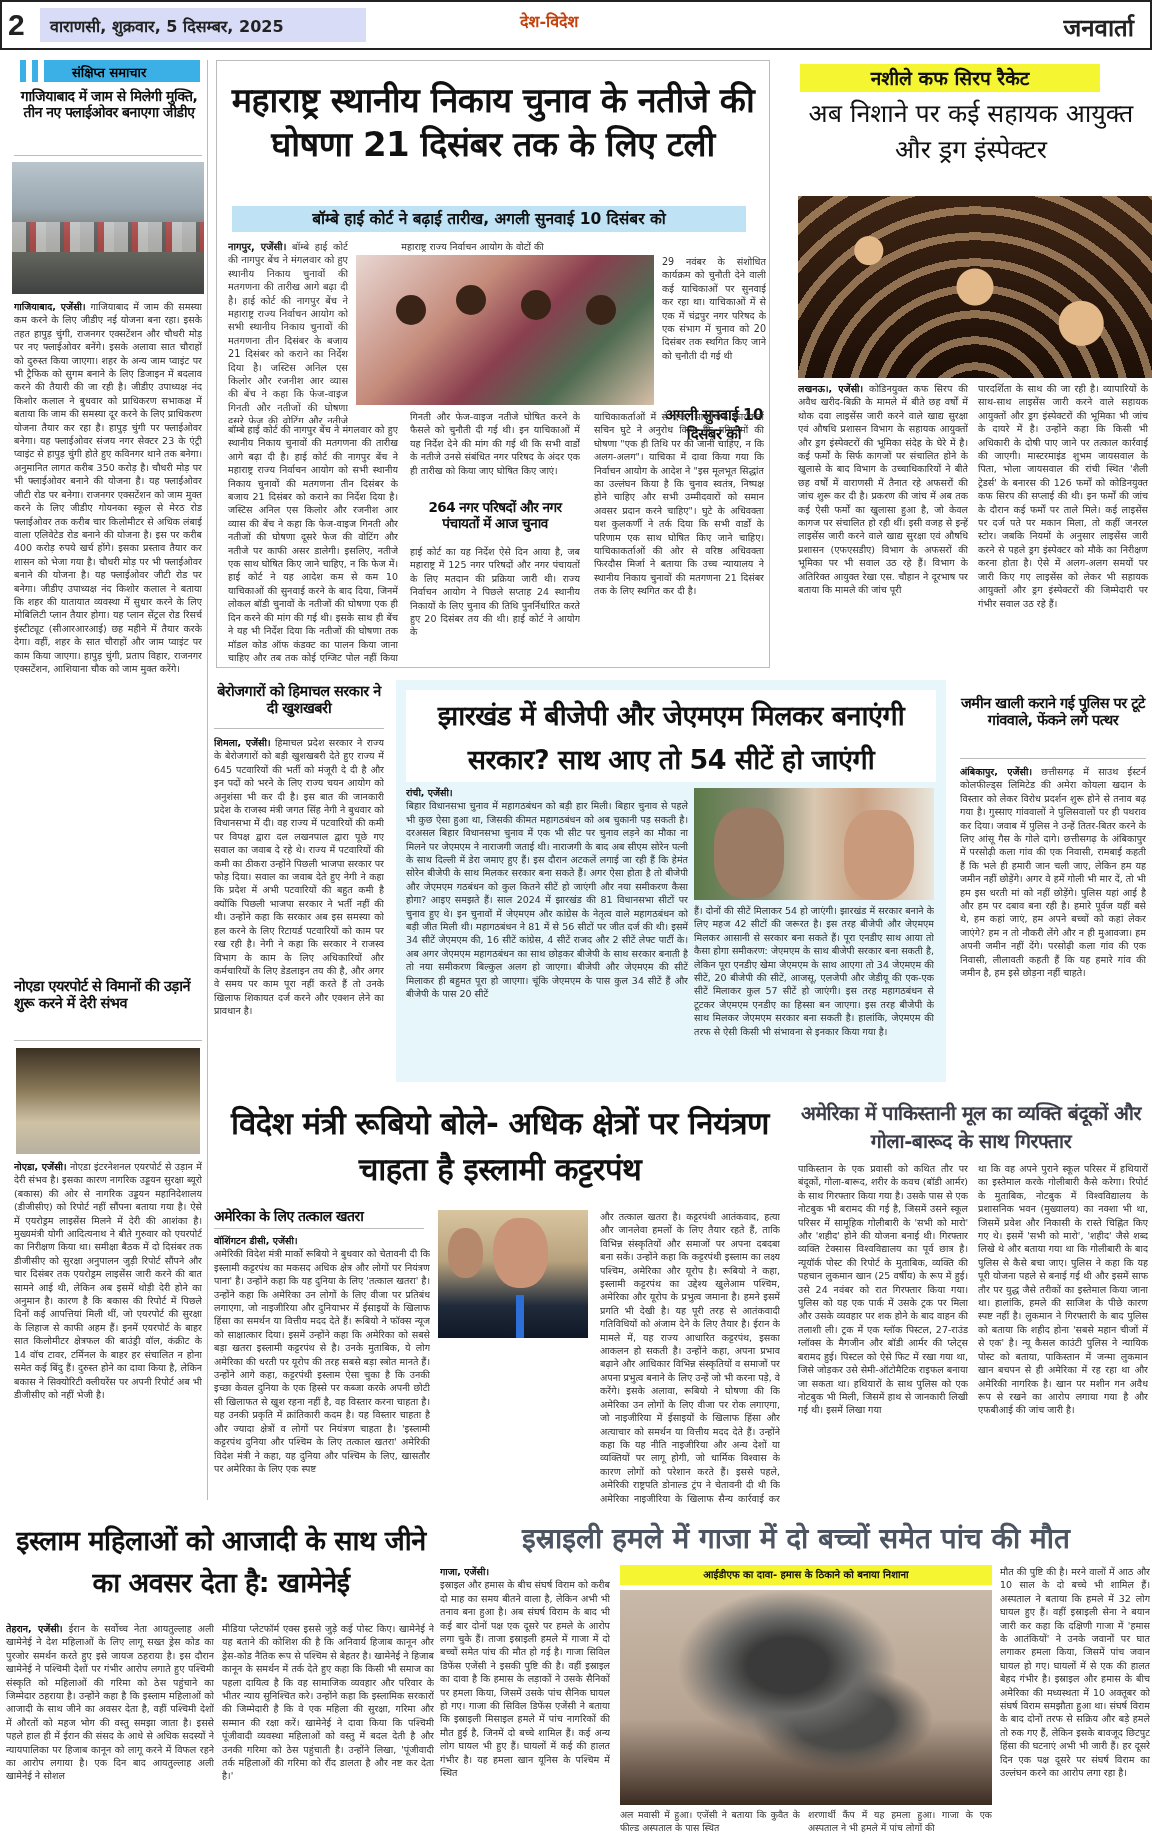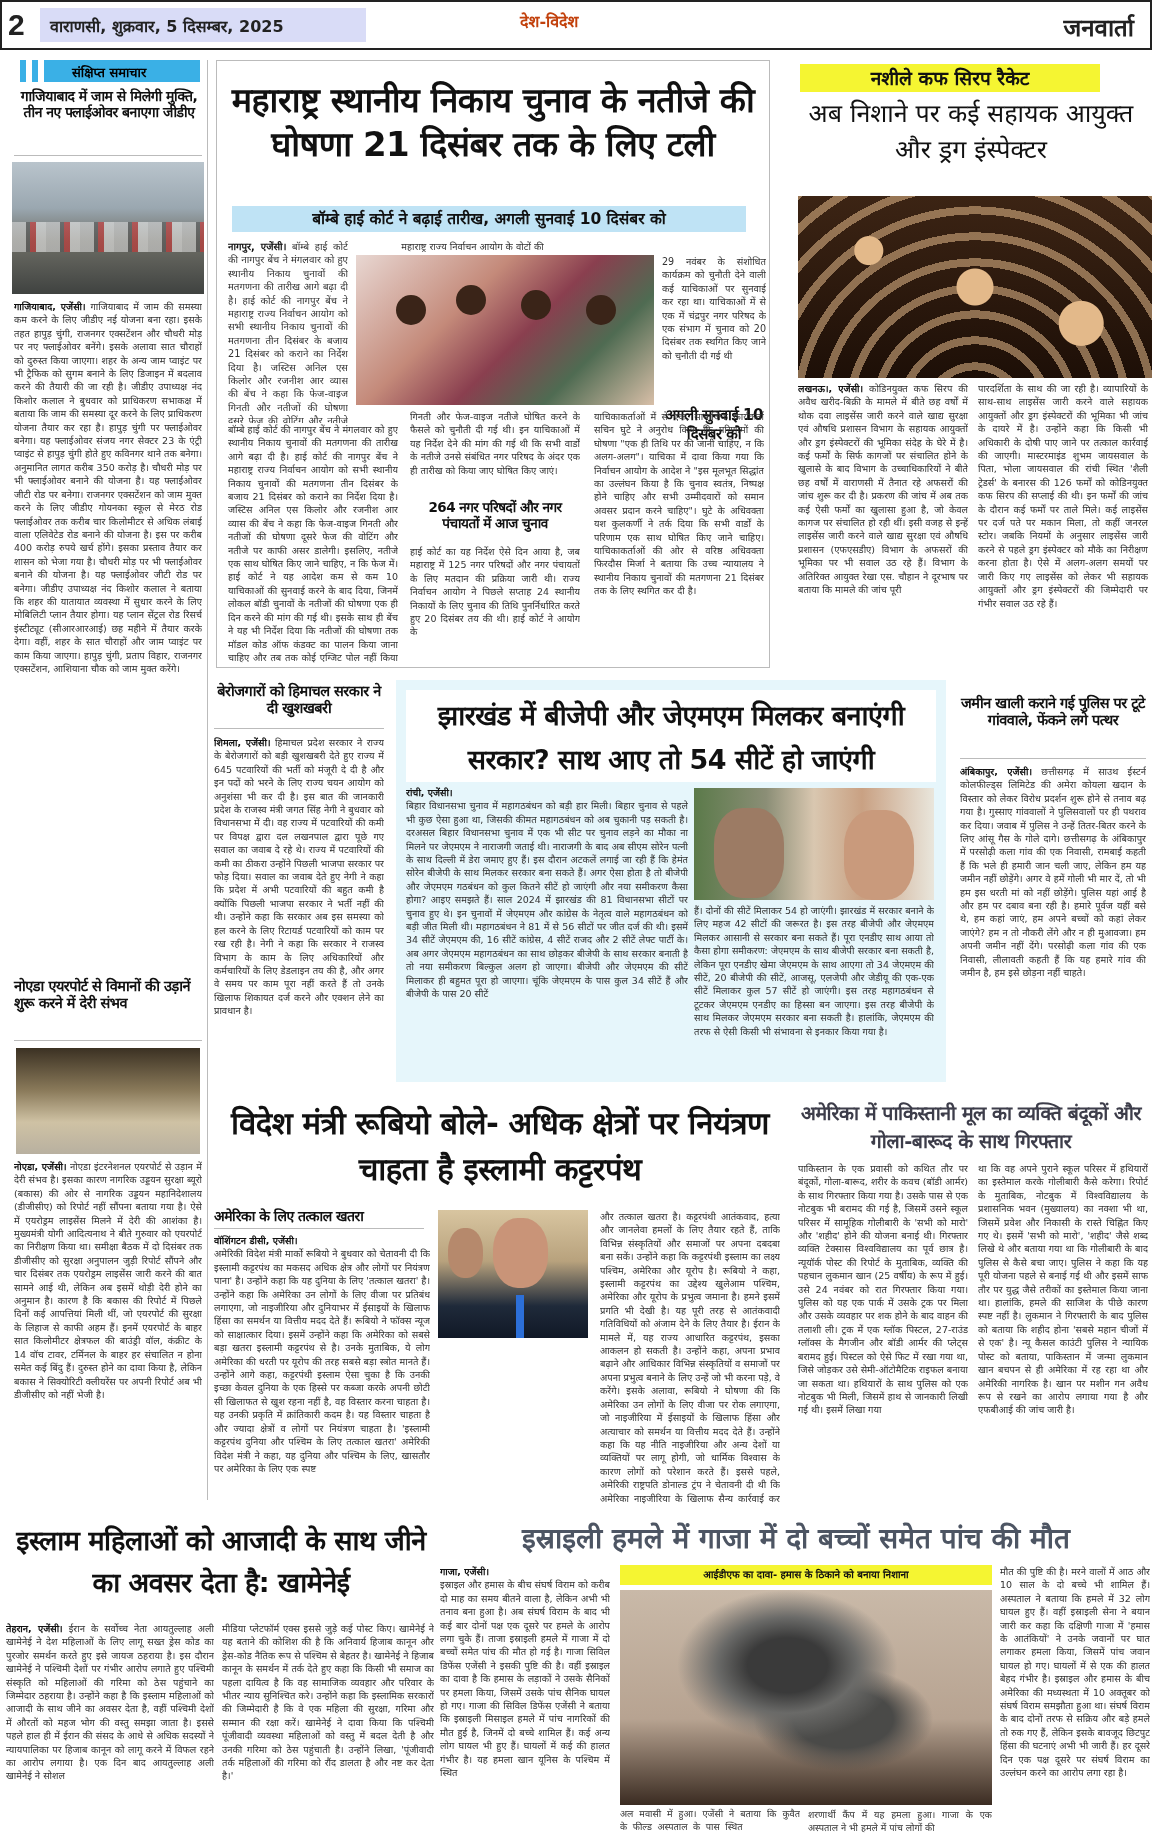--- a/index.html
+++ b/index.html
@@ -107,15 +107,15 @@
 <div class="abs body-text" style="left:978px;top:1162px;width:170px;height:344px;">था कि वह अपने पुराने स्कूल परिसर में हथियारों का इस्तेमाल करके गोलीबारी कैसे करेगा। रिपोर्ट के मुताबिक, नोटबुक में विश्वविद्यालय के प्रशासनिक भवन (मुख्यालय) का नक्शा भी था, जिसमें प्रवेश और निकासी के रास्ते चिह्नित किए गए थे। इसमें 'सभी को मारो', 'शहीद' जैसे शब्द लिखे थे और बताया गया था कि गोलीबारी के बाद पुलिस से कैसे बचा जाए। पुलिस ने कहा कि यह पूरी योजना पहले से बनाई गई थी और इसमें साफ तौर पर युद्ध जैसे तरीकों का इस्तेमाल किया जाना था। हालांकि, हमले की साजिश के पीछे कारण स्पष्ट नहीं है। लुकमान ने गिरफ्तारी के बाद पुलिस को बताया कि शहीद होना 'सबसे महान चीजों में से एक' है। न्यू कैसल काउंटी पुलिस ने न्यायिक पोस्ट को बताया, पाकिस्तान में जन्मा लुकमान खान बचपन से ही अमेरिका में रह रहा था और अमेरिकी नागरिक है। खान पर मशीन गन अवैध रूप से रखने का आरोप लगाया गया है और एफबीआई की जांच जारी है।</div>
 
 <div class="abs hl" style="left:6px;top:1520px;width:430px;font-size:27px;text-align:center;line-height:42px;">इस्लाम महिलाओं को आजादी के साथ जीने का अवसर देता है: खामेनेई</div>
 <div class="abs body-text" style="left:6px;top:1622px;width:208px;height:218px;"><b>तेहरान, एजेंसी।</b> <span>ईरान के सर्वोच्च नेता आयतुल्लाह अली खामेनेई ने देश महिलाओं के लिए लागू सख्त ड्रेस कोड का पुरजोर समर्थन करते हुए इसे जायज ठहराया है। इस दौरान खामेनेई ने पश्चिमी देशों पर गंभीर आरोप लगाते हुए पश्चिमी संस्कृति को महिलाओं की गरिमा को ठेस पहुंचाने का जिम्मेदार ठहराया है। उन्होंने कहा है कि इस्लाम महिलाओं को आजादी के साथ जीने का अवसर देता है, वहीं पश्चिमी देशों में औरतों को महज भोग की वस्तु समझा जाता है। इससे पहले हाल ही में ईरान की संसद के आधे से अधिक सदस्यों ने न्यायपालिका पर हिजाब कानून को लागू करने में विफल रहने का आरोप लगाया है। एक दिन बाद आयतुल्लाह अली खामेनेई ने सोशल</span></div>
 <div class="abs body-text" style="left:222px;top:1622px;width:212px;height:218px;">मीडिया प्लेटफॉर्म एक्स इससे जुड़े कई पोस्ट किए। खामेनेई ने यह बताने की कोशिश की है कि अनिवार्य हिजाब कानून और ड्रेस-कोड नैतिक रूप से पश्चिम से बेहतर है। खामेनेई ने हिजाब कानून के समर्थन में तर्क देते हुए कहा कि किसी भी समाज का पहला दायित्व है कि वह सामाजिक व्यवहार और परिवार के भीतर न्याय सुनिश्चित करे। उन्होंने कहा कि इस्लामिक सरकारों की जिम्मेदारी है कि वे एक महिला की सुरक्षा, गरिमा और सम्मान की रक्षा करें। खामेनेई ने दावा किया कि पश्चिमी पूंजीवादी व्यवस्था महिलाओं को वस्तु में बदल देती है और उनकी गरिमा को ठेस पहुंचाती है। उन्होंने लिखा, 'पूंजीवादी तर्क महिलाओं की गरिमा को रौंद डालता है और नष्ट कर देता है।'</div>
 
 <div class="abs" style="left:440px;top:1518px;width:712px;font-size:28px;font-weight:bold;color:#4d5563;text-align:center;">इस्राइली हमले में गाजा में दो बच्चों समेत पांच की मौत</div>
 <div class="abs body-text" style="left:440px;top:1565px;width:170px;height:275px;"><b>गाजा, एजेंसी।</b><br><span>इस्राइल और हमास के बीच संघर्ष विराम को करीब दो माह का समय बीतने वाला है, लेकिन अभी भी तनाव बना हुआ है। अब संघर्ष विराम के बाद भी कई बार दोनों पक्ष एक दूसरे पर हमले के आरोप लगा चुके हैं। ताजा इस्राइली हमले में गाजा में दो बच्चों समेत पांच की मौत हो गई है। गाजा सिविल डिफेंस एजेंसी ने इसकी पुष्टि की है। वहीं इस्राइल का दावा है कि हमास के लड़ाकों ने उसके सैनिकों पर हमला किया, जिसमें उसके पांच सैनिक घायल हो गए। गाजा की सिविल डिफेंस एजेंसी ने बताया कि इस्राइली मिसाइल हमले में पांच नागरिकों की मौत हुई है, जिनमें दो बच्चे शामिल हैं। कई अन्य लोग घायल भी हुए हैं। घायलों में कई की हालत गंभीर है। यह हमला खान यूनिस के पश्चिम में स्थित</span></div>
 <div class="abs" style="left:620px;top:1565px;width:372px;height:20px;background:#f5f532;font-weight:bold;font-size:10px;text-align:center;line-height:20px;color:#111;">आईडीएफ का दावा- हमास के ठिकाने को बनाया निशाना</div>
 <div class="abs photo" style="left:620px;top:1590px;width:372px;height:215px;background:radial-gradient(ellipse at 45% 35%,#3a3a3a 0 40px,#6a6a68 70px,transparent 110px),radial-gradient(ellipse at 60% 60%,#4a4a48 0 50px,transparent 90px),linear-gradient(180deg,#c9b9a8 0%,#b7a391 60%,#3b2c22 100%);"></div>
-<div class="abs body-text" style="left:620px;top:1808px;width:180px;height:32px;font-size:9.3px;font-family:Liberation Mono, monospace;">अल मवासी में हुआ। एजेंसी ने बताया कि कुवैत के फील्ड अस्पताल के पास स्थित</div>
+<div class="abs body-text" style="left:620px;top:1808px;width:180px;height:32px;font-size:9.3px;">अल मवासी में हुआ। एजेंसी ने बताया कि कुवैत के फील्ड अस्पताल के पास स्थित</div>
 <div class="abs body-text" style="left:808px;top:1808px;width:184px;height:32px;font-size:9.3px;">शरणार्थी कैंप में यह हमला हुआ। गाजा के एक अस्पताल ने भी हमले में पांच लोगों की</div>
 <div class="abs body-text" style="left:1000px;top:1565px;width:150px;height:275px;">मौत की पुष्टि की है। मरने वालों में आठ और 10 साल के दो बच्चे भी शामिल हैं। अस्पताल ने बताया कि हमले में 32 लोग घायल हुए हैं। वहीं इस्राइली सेना ने बयान जारी कर कहा कि दक्षिणी गाजा में 'हमास के आतंकियों' ने उनके जवानों पर घात लगाकर हमला किया, जिसमें पांच जवान घायल हो गए। घायलों में से एक की हालत बेहद गंभीर है। इस्राइल और हमास के बीच अमेरिका की मध्यस्थता में 10 अक्तूबर को संघर्ष विराम समझौता हुआ था। संघर्ष विराम के बाद दोनों तरफ से सक्रिय और बड़े हमले तो रुक गए हैं, लेकिन इसके बावजूद छिटपुट हिंसा की घटनाएं अभी भी जारी हैं। हर दूसरे दिन एक पक्ष दूसरे पर संघर्ष विराम का उल्लंघन करने का आरोप लगा रहा है।</div>
 
 </body></html>

